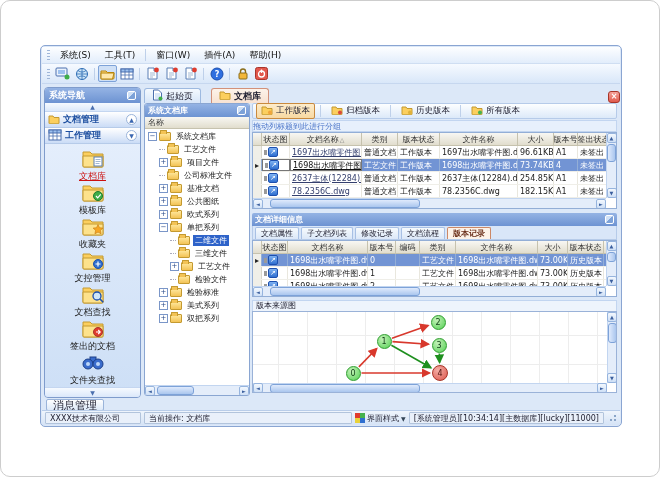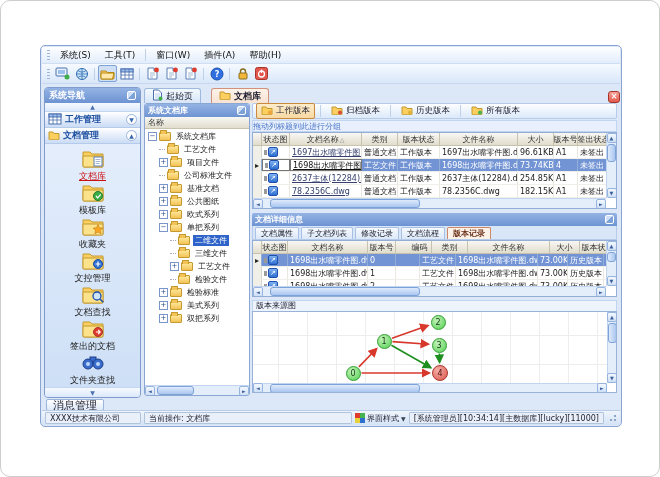--- a/index.html
+++ b/index.html
@@ -192,34 +192,34 @@
       </div>
 
     <div class="sidebar">
       <div class="sb-title">
         <span>系统导航</span>
         <span class="pin"></span>
       </div>
       <div class="sb-collapse">▲</div>
       <div id="sb-groups-top">
           <div class="sb-group">
+            <span><svg width="12" height="10" viewBox="0 0 12 10">
+                <path d="M1 2h4l1 1.5h5V9a.8.8 0 0 1-.8.8H1.8A.8.8 0 0 1 1 9z" fill="#fccf5e" stroke="#c49a30"></path>
+              </svg></span>
+            <span>文档管理</span>
+            <span class="chev">▲</span>
+          </div>
+          <div class="sb-group">
             <span><svg width="14" height="12" viewBox="0 0 14 12">
                 <rect x="1" y="1" width="12" height="10" fill="#fff" stroke="#4a6fae"></rect>
                 <rect x="1" y="1" width="12" height="3" fill="#9cc0ee" stroke="#4a6fae"></rect>
                 <path d="M1 7h12M5 1v10M9 1v10" stroke="#4a6fae" stroke-width=".8"></path>
               </svg></span>
             <span>工作管理</span>
             <span class="chev">▼</span>
-          </div>
-          <div class="sb-group">
-            <span><svg width="12" height="10" viewBox="0 0 12 10">
-                <path d="M1 2h4l1 1.5h5V9a.8.8 0 0 1-.8.8H1.8A.8.8 0 0 1 1 9z" fill="#fccf5e" stroke="#c49a30"></path>
-              </svg></span>
-            <span>文档管理</span>
-            <span class="chev">▲</span>
           </div>
         </div>
       <div class="sb-items" id="sb-items">
           <div class="sb-item sel">
             <div><svg width="24" height="20" viewBox="0 0 24 20">
                 <path d="M2 4h7l2 2h11v12a1 1 0 0 1-1 1H3a1 1 0 0 1-1-1z" fill="#fccf5e" stroke="#c49a30"></path>
                 <path d="M2 8h20v10a1 1 0 0 1-1 1H3a1 1 0 0 1-1-1z" fill="#fde28c" stroke="#c49a30"></path>
                 <rect x="13" y="9" width="8" height="9" fill="#fff" stroke="#5b7fb4"></rect>
                 <path d="M14.5 11.5h5M14.5 13.5h5M14.5 15.5h4" stroke="#8aa6c8" stroke-width=".8"></path>
               </svg></div>
@@ -547,21 +547,21 @@
           <span class="dtab2">修改记录</span>
           <span class="dtab2">文档流程</span>
           <span class="dtab2 active">版本记录</span>
         </div>
       <div class="grid" id="bottom-grid" style="top:137px;height:57px">
           <div class="grid-head">
             <div class="gh-cell" style="width: 9px;"></div>
             <div class="gh-cell" style="width: 26px;">状态图</div>
             <div class="gh-cell" style="width: 80px;">文档名称</div>
             <div class="gh-cell" style="width: 28px;">版本号</div>
-            <div class="gh-cell" style="width: 24px; margin-left: 12px;">编码</div>
+            <div class="gh-cell" style="width: 24px;">编码</div>
             <div class="gh-cell" style="width: 36px;">类别</div>
             <div class="gh-cell" style="width: 82px;">文件名称</div>
             <div class="gh-cell" style="width: 30px;">大小</div>
             <div class="gh-cell" style="width: 36px;">版本状态</div>
           </div>
           <div class="grid-body" style="height: 33px;">
             <div class="grid-row sel">
               <div class="g-cell ind" style="width: 9px;">▸</div>
               <div class="g-cell" style="width: 26px;">
                 <span class="st-ic">

